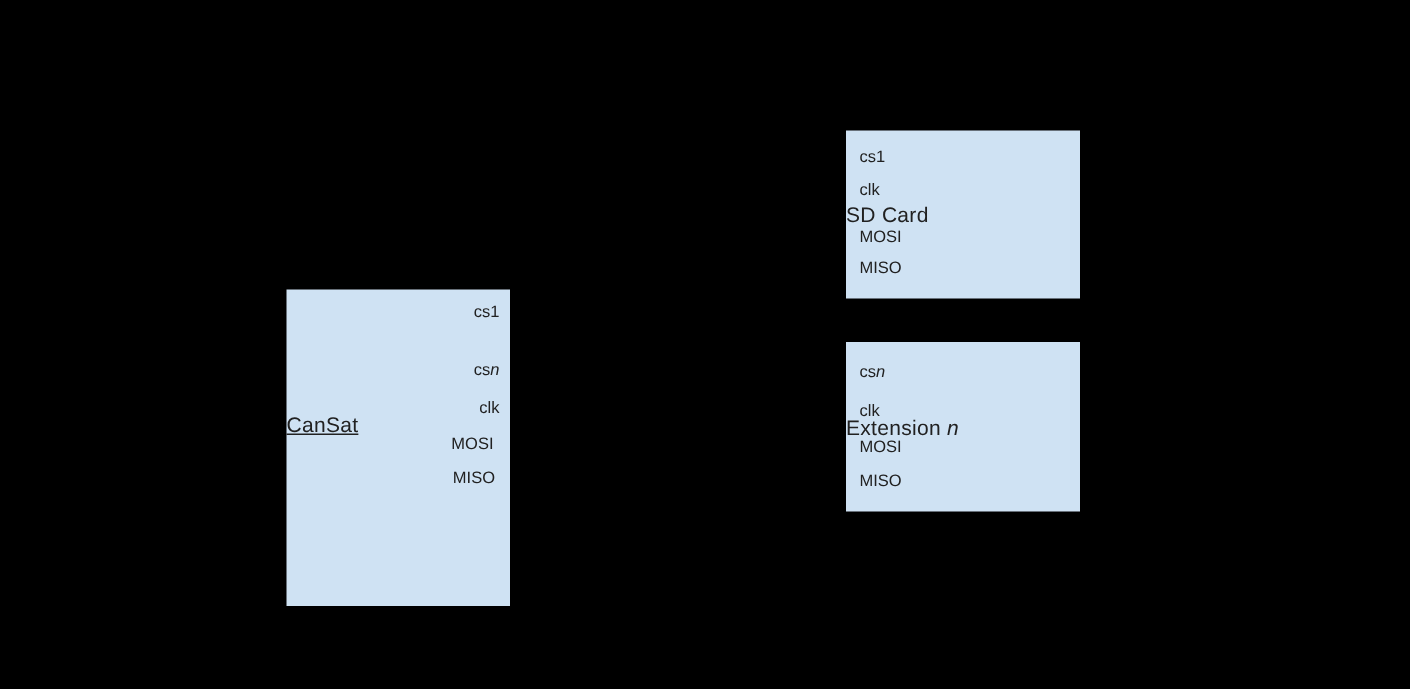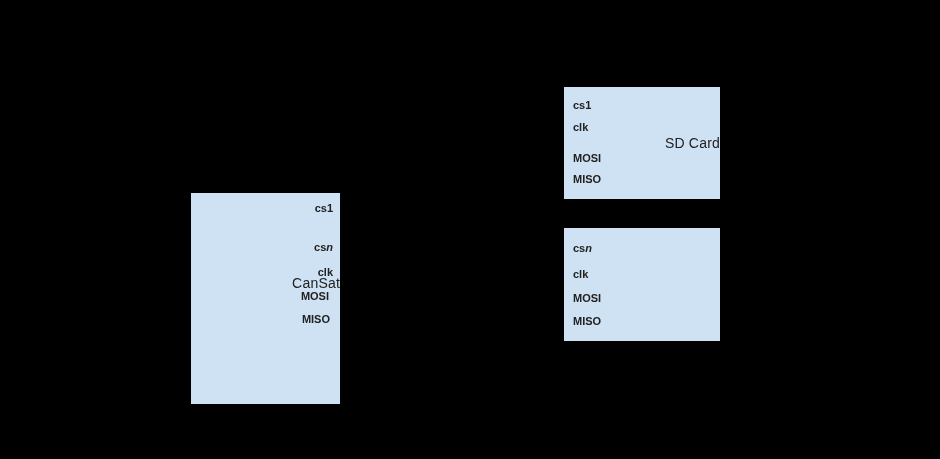--- a/index.html
+++ b/index.html
@@ -14,63 +14,63 @@
     color: var(--text-color, #1f1f1f);
   }
   .box {
     position: absolute;
     background: var(--box-fill, #cfe2f3);
   }
   .box-title {
     position: absolute;
     left: 0;
     width: 100%;
-    text-align: right;
+    text-align: left;
     font-size: 14px;
     line-height: 15px;
     letter-spacing: 0.2px;
     white-space: nowrap;
   }
   .pin {
     position: absolute;
     font-size: 11px;
     line-height: 12px;
     white-space: nowrap;
-    font-weight: bold;
   }
   .it { font-style: italic; }
   
   .esp32-box { left: 191px; top: 193px; width: 149px; height: 211px; }
   .sd-box    { left: 564px; top: 87px;  width: 156px; height: 112px; }
   .ext-box   { left: 564px; top: 228px; width: 156px; height: 113px; }
 </style>
 </head>
 <body>
 
 <div class="canvas">
 
   <div class="box esp32-box">
-    <div class="box-title" style="top:83px;">
+    <div class="box-title" style="top:83px;text-decoration:underline;">
       <div>CanSat</div>
     </div>
     <div class="pin" style="top:9px; right:7px;"><span>cs1</span><span class="it"></span></div>
     <div class="pin" style="top:48px; right:7px;"><span>cs</span><span class="it">n</span></div>
     <div class="pin" style="top:73px; right:7px;"><span>clk</span><span class="it"></span></div>
     <div class="pin" style="top:97px; right:11px;"><span>MOSI</span><span class="it"></span></div>
     <div class="pin" style="top:120px; right:10px;"><span>MISO</span><span class="it"></span></div>
   </div>
 
   <div class="box sd-box">
     <div class="box-title" style="top:49px;"><span>SD Card</span><span class="it"></span></div>
     <div class="pin" style="top:12px; left:9px;"><span>cs1</span><span class="it"></span></div>
     <div class="pin" style="top:34px; left:9px;"><span>clk</span><span class="it"></span></div>
     <div class="pin" style="top:65px; left:9px;"><span>MOSI</span><span class="it"></span></div>
     <div class="pin" style="top:86px; left:9px;"><span>MISO</span><span class="it"></span></div>
   </div>
 
   <div class="box ext-box">
+    <div class="box-title" style="top:50px;"><span>Extension </span><span class="it">n</span></div>
     <div class="pin" style="top:14px; left:9px;"><span>cs</span><span class="it">n</span></div>
     <div class="pin" style="top:40px; left:9px;"><span>clk</span><span class="it"></span></div>
     <div class="pin" style="top:64px; left:9px;"><span>MOSI</span><span class="it"></span></div>
     <div class="pin" style="top:87px; left:9px;"><span>MISO</span><span class="it"></span></div>
   </div>
 
 </div>
 
 </body></html>

